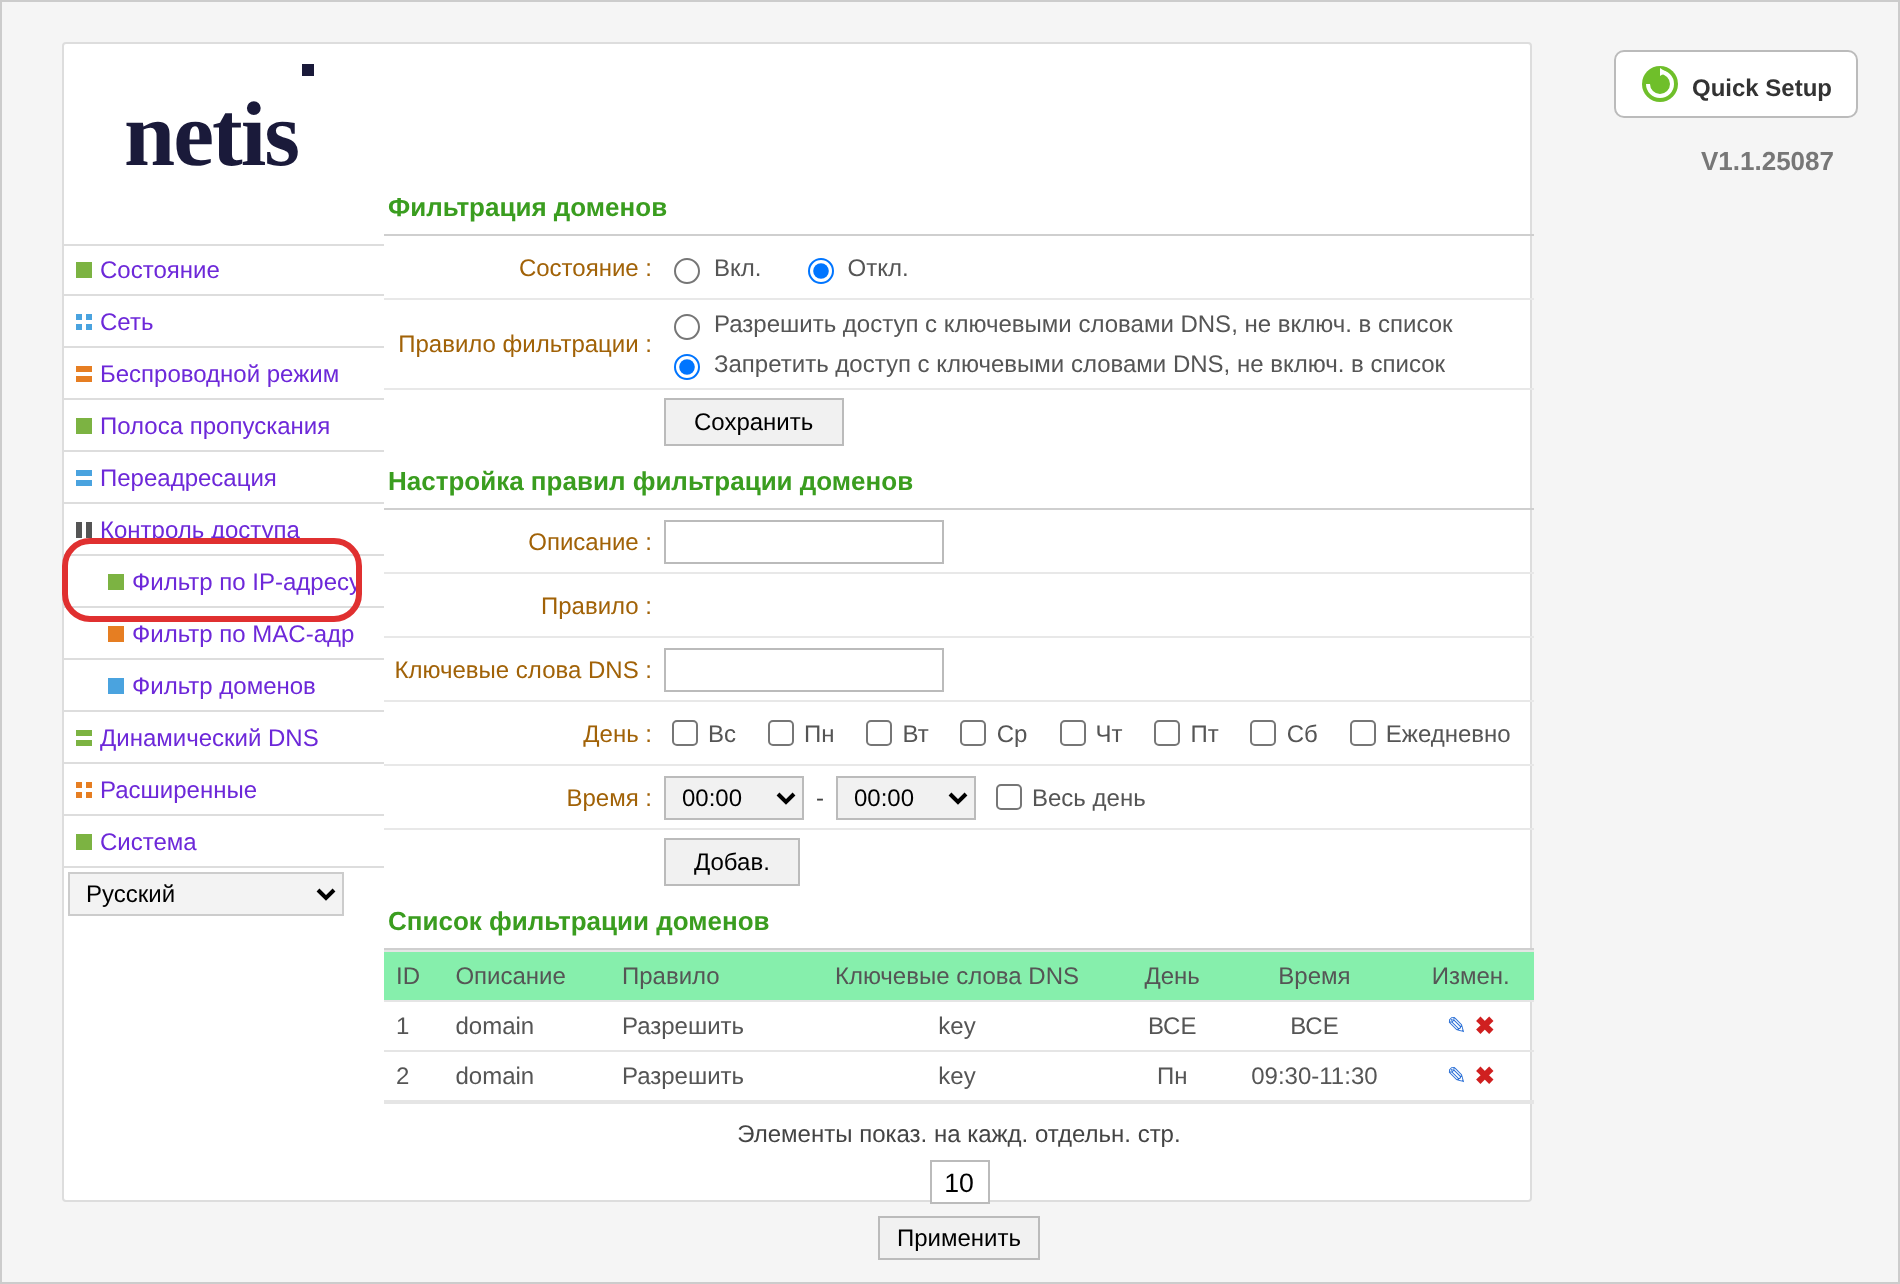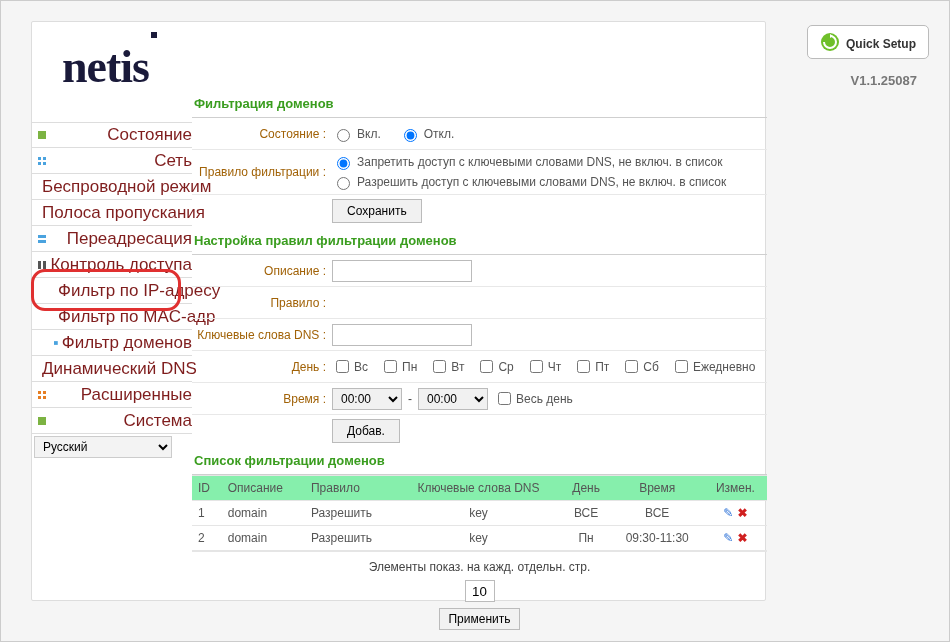--- a/index.html
+++ b/index.html
@@ -60,25 +60,24 @@
     position: absolute;
     left: 0; top: 100px;
     width: 160px;
   }
   .nav-item {
     display: flex;
     align-items: center;
     height: 26px;
     padding-left: 6px;
     border-bottom: 1px solid #ddd;
-    font-size: 17px;
-    color: #7f1d1d;
+    font-size: 12px;
+    color: #6d28d9;
     cursor: pointer;
     white-space: nowrap;
-    justify-content: space-between;
   }
   .nav-item:first-child { border-top: 1px solid #ddd; }
   .nav-sub { padding-left: 22px; }
   .bullet { width:8px;height:8px;margin-right:4px;display:inline-block; }
   .lang-select {
     width: 138px;
     height: 22px;
     margin: 2px 0 0 2px;
     font-size: 12px;
     background: #f3f3f3;
@@ -273,26 +272,26 @@
           <span class="radio-line">
               <input type="radio" checked="" style="">
               <label>Откл.</label>
             </span>
         </div>
       </div>
       <div class="form-row">
         <div class="form-label">Правило фильтрации :</div>
         <div class="form-field" style="flex-direction:column;align-items:flex-start;gap:4px;">
           <span class="radio-line">
+              <input type="radio" style="">
+              <label>Разрешить доступ с ключевыми словами DNS, не включ. в список</label>
+            </span>
+          <span class="radio-line">
               <input type="radio" checked="" style="">
               <label>Запретить доступ с ключевыми словами DNS, не включ. в список</label>
-            </span>
-          <span class="radio-line">
-              <input type="radio" style="">
-              <label>Разрешить доступ с ключевыми словами DNS, не включ. в список</label>
             </span>
         </div>
       </div>
       <div class="form-row noborder">
         <div class="form-label"></div>
         <div class="form-field">
             <button class="btn">Сохранить</button>
           </div>
       </div>
 

